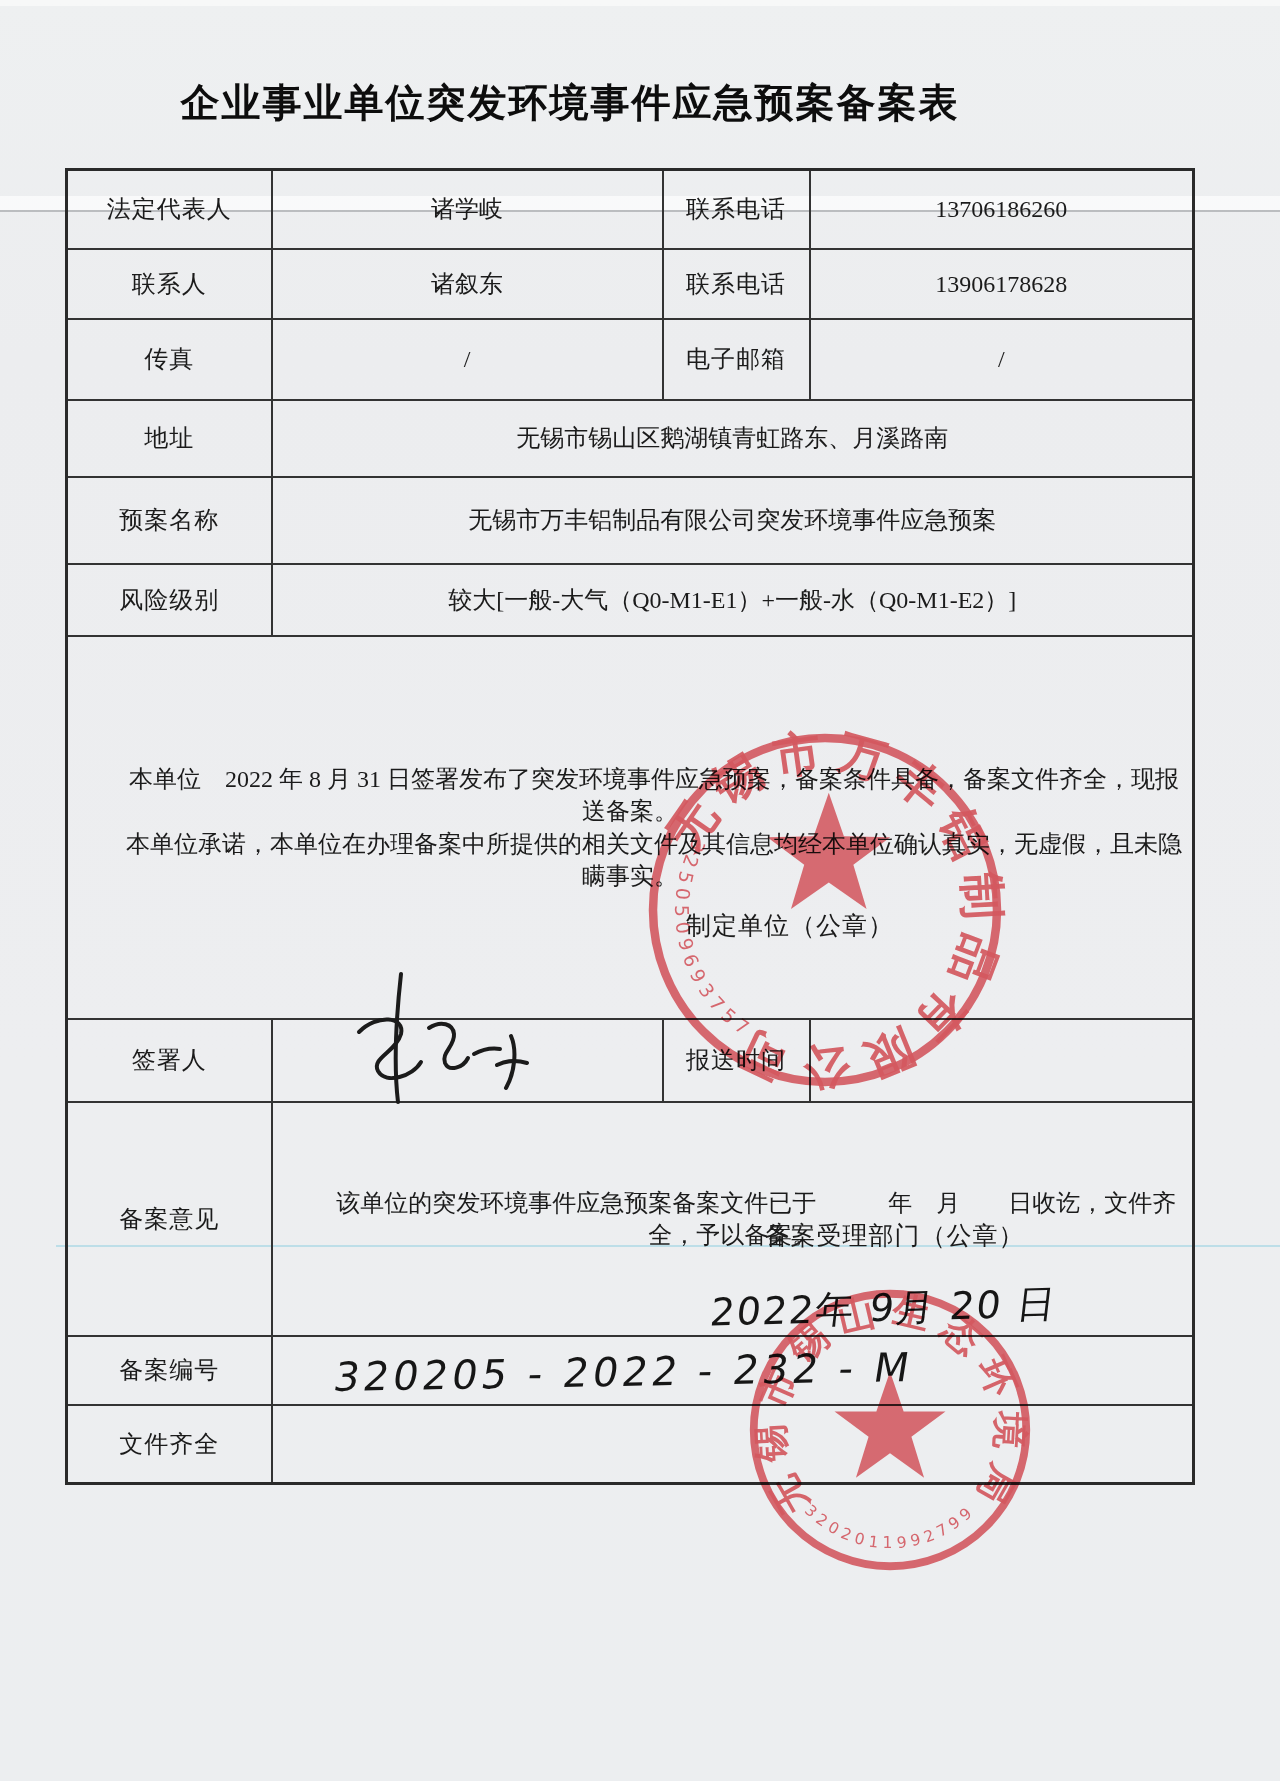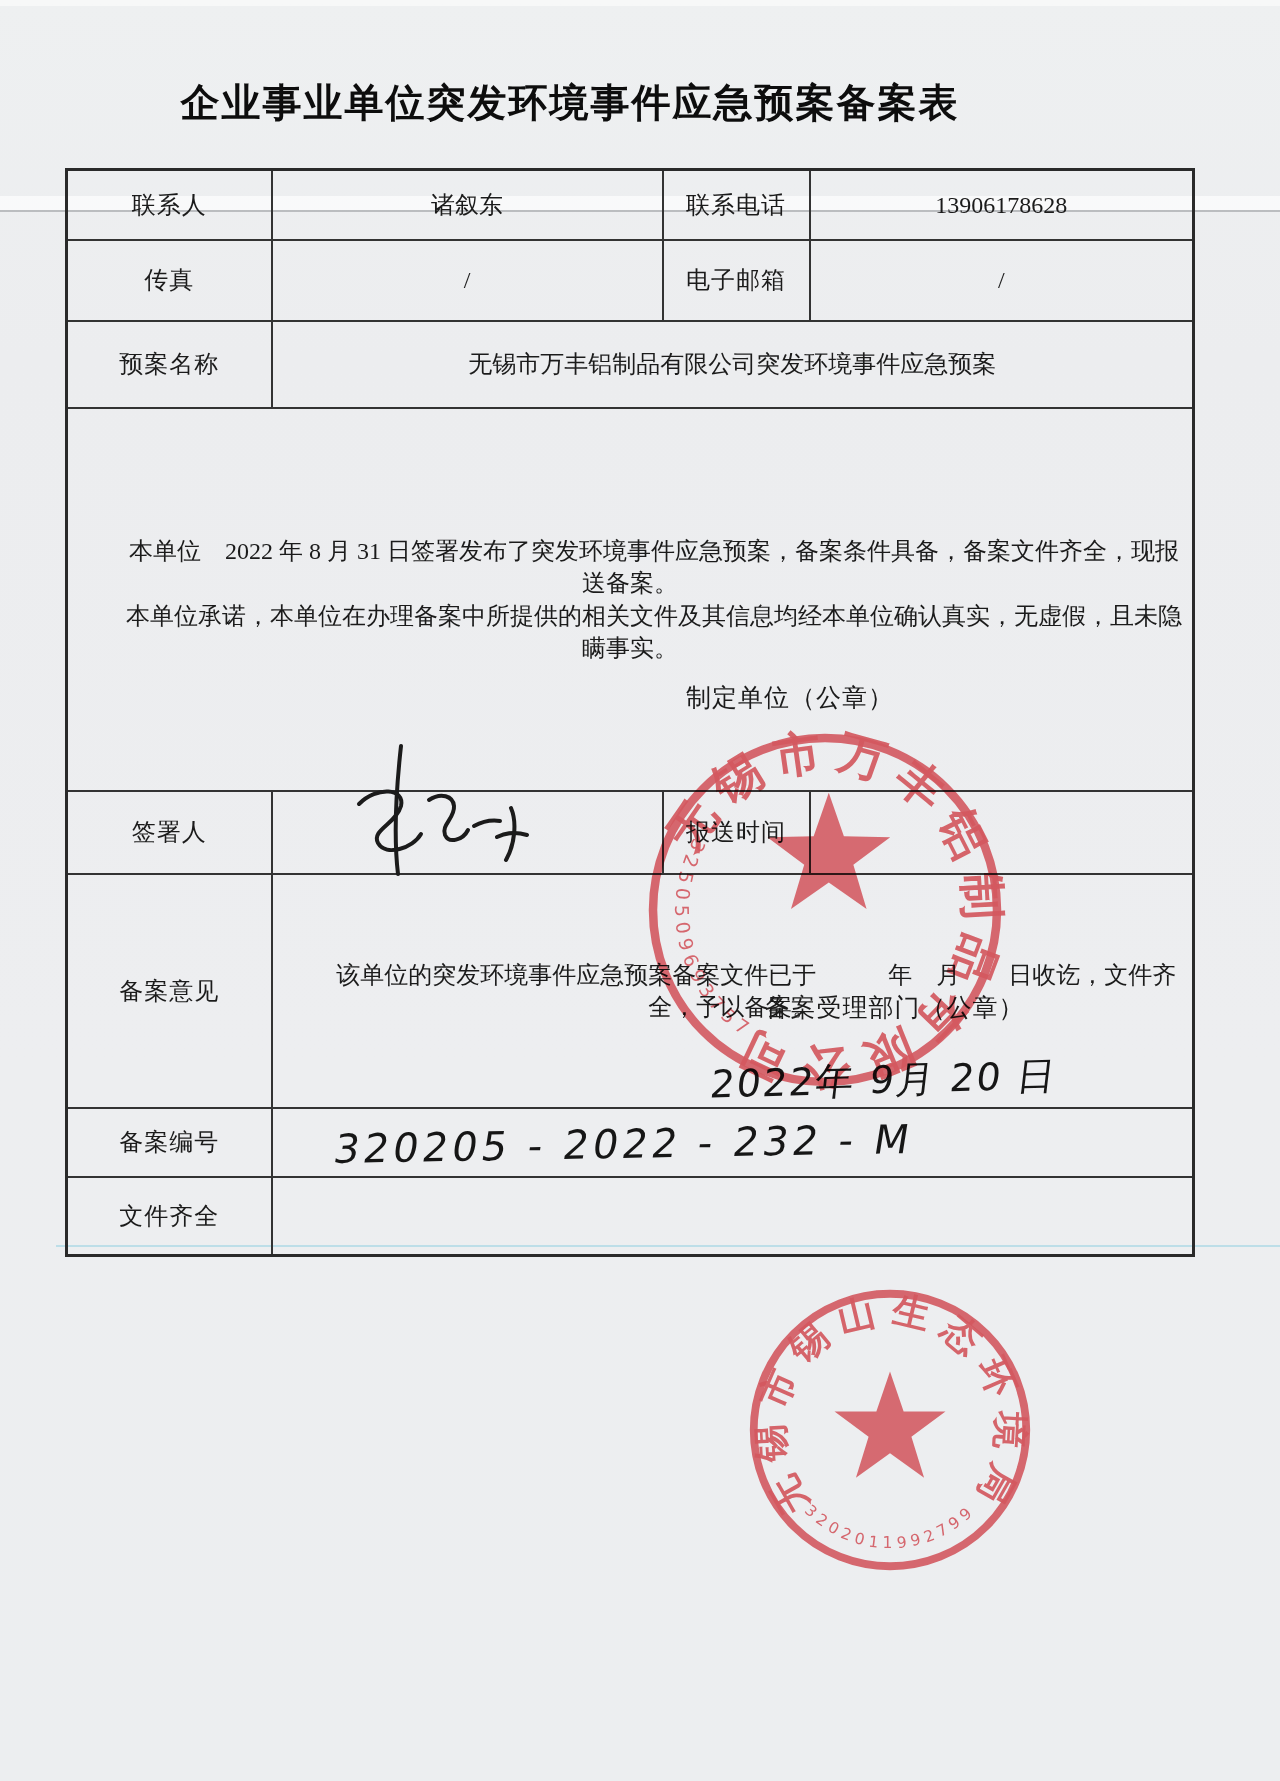--- a/index.html
+++ b/index.html
@@ -79,41 +79,55 @@
 <table class="form">
   <colgroup>
       <col style="width:205px">
       <col style="width:391px">
       <col style="width:147px">
       <col style="width:384px">
     </colgroup>
 
   <tbody>
 
+  <tr class="r2">
+    <td class="lbl">法定代表人</td>
+    <td>诸学岐</td>
+    <td class="lbl">联系电话</td>
+    <td>13706186260</td>
+  </tr>
 
   <tr class="r3">
     <td class="lbl">联系人</td>
     <td>诸叙东</td>
     <td class="lbl">联系电话</td>
     <td>13906178628</td>
   </tr>
 
   <tr class="r4">
     <td class="lbl">传真</td>
     <td>/</td>
     <td class="lbl">电子邮箱</td>
     <td>/</td>
   </tr>
 
+  <tr class="r5">
+    <td class="lbl">地址</td>
+    <td colspan="3">无锡市锡山区鹅湖镇青虹路东、月溪路南</td>
+  </tr>
 
   <tr class="r6">
     <td class="lbl">预案名称</td>
     <td colspan="3">无锡市万丰铝制品有限公司突发环境事件应急预案</td>
   </tr>
 
+  <tr class="r7">
+    <td class="lbl">风险级别</td>
+    <td colspan="3">较大[一般-大气（Q0-M1-E1）+一般-水（Q0-M1-E2）]</td>
+  </tr>
 
   <tr class="r8">
     <td colspan="4" class="decl">
       <p>本单位　2022 年 8 月 31 日签署发布了突发环境事件应急预案，备案条件具备，备案文件齐全，现报送备案。</p>
       <p>本单位承诺，本单位在办理备案中所提供的相关文件及其信息均经本单位确认真实，无虚假，且未隐瞒事实。</p>
       <div class="maker-caption">制定单位（公章）</div>
     </td>
   </tr>
 
   <tr class="r9">

